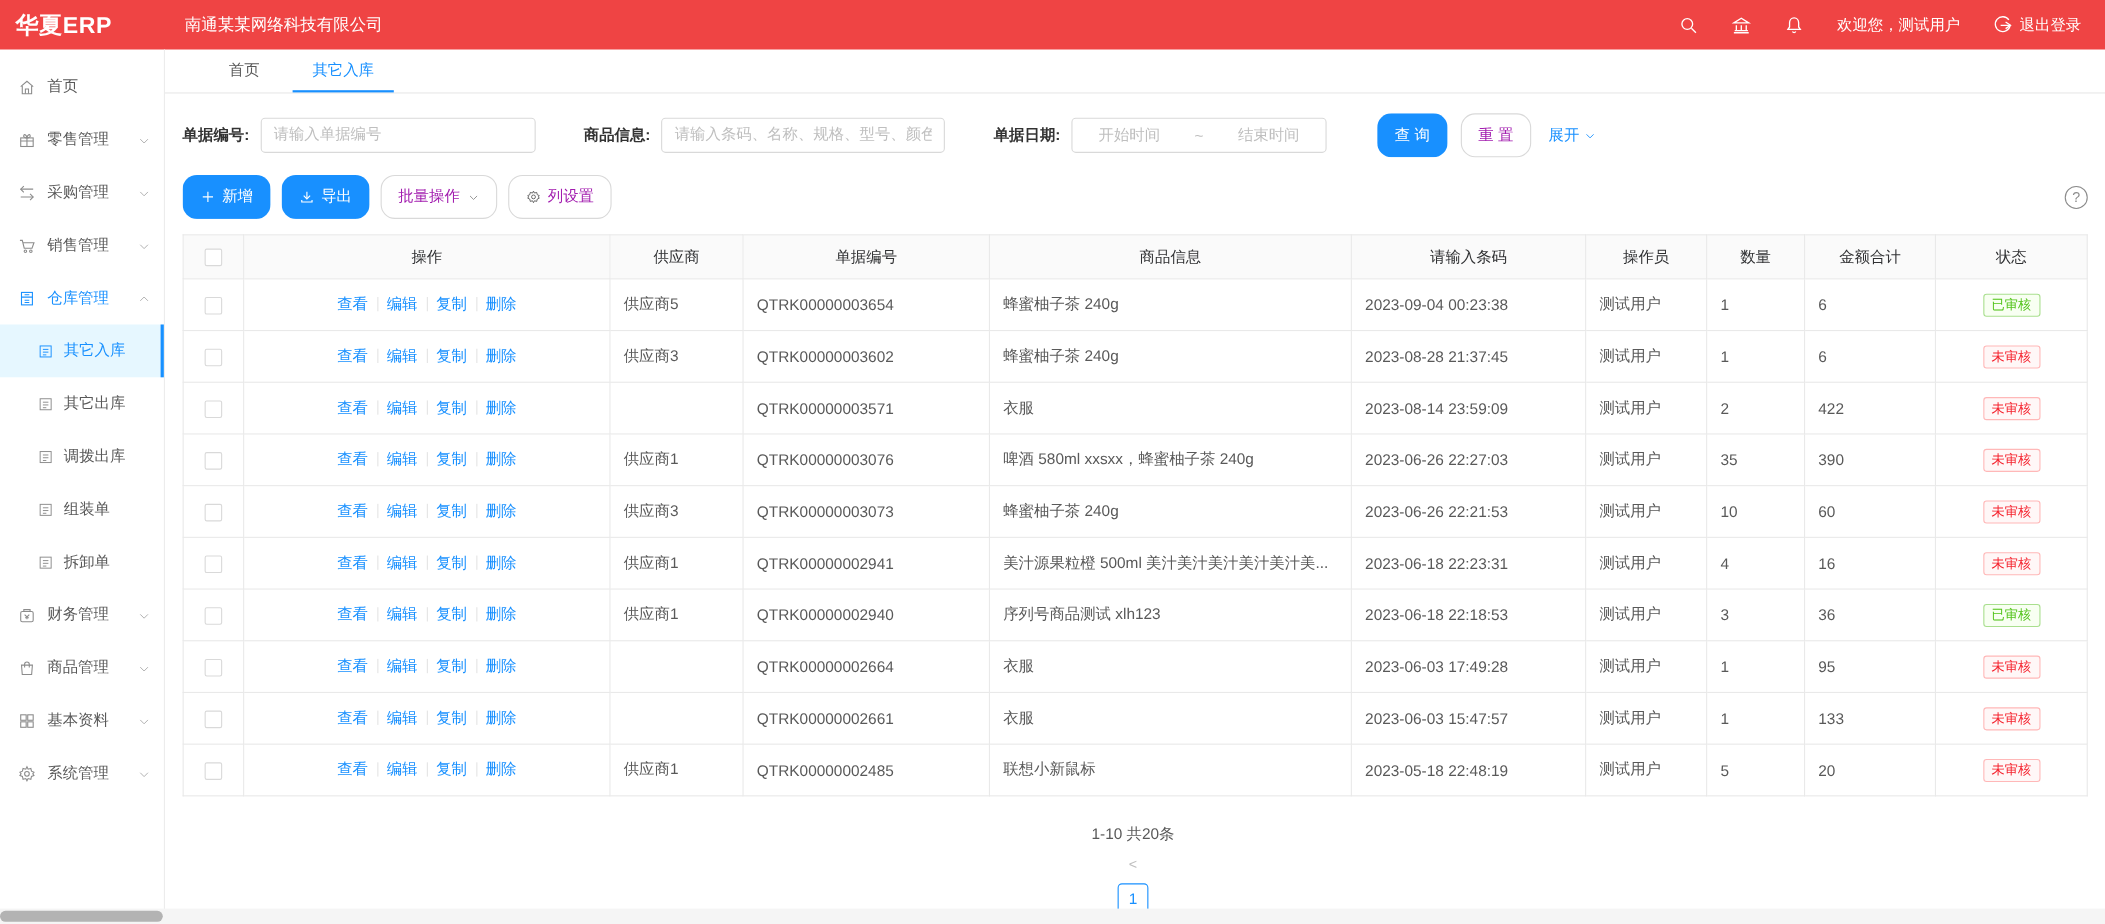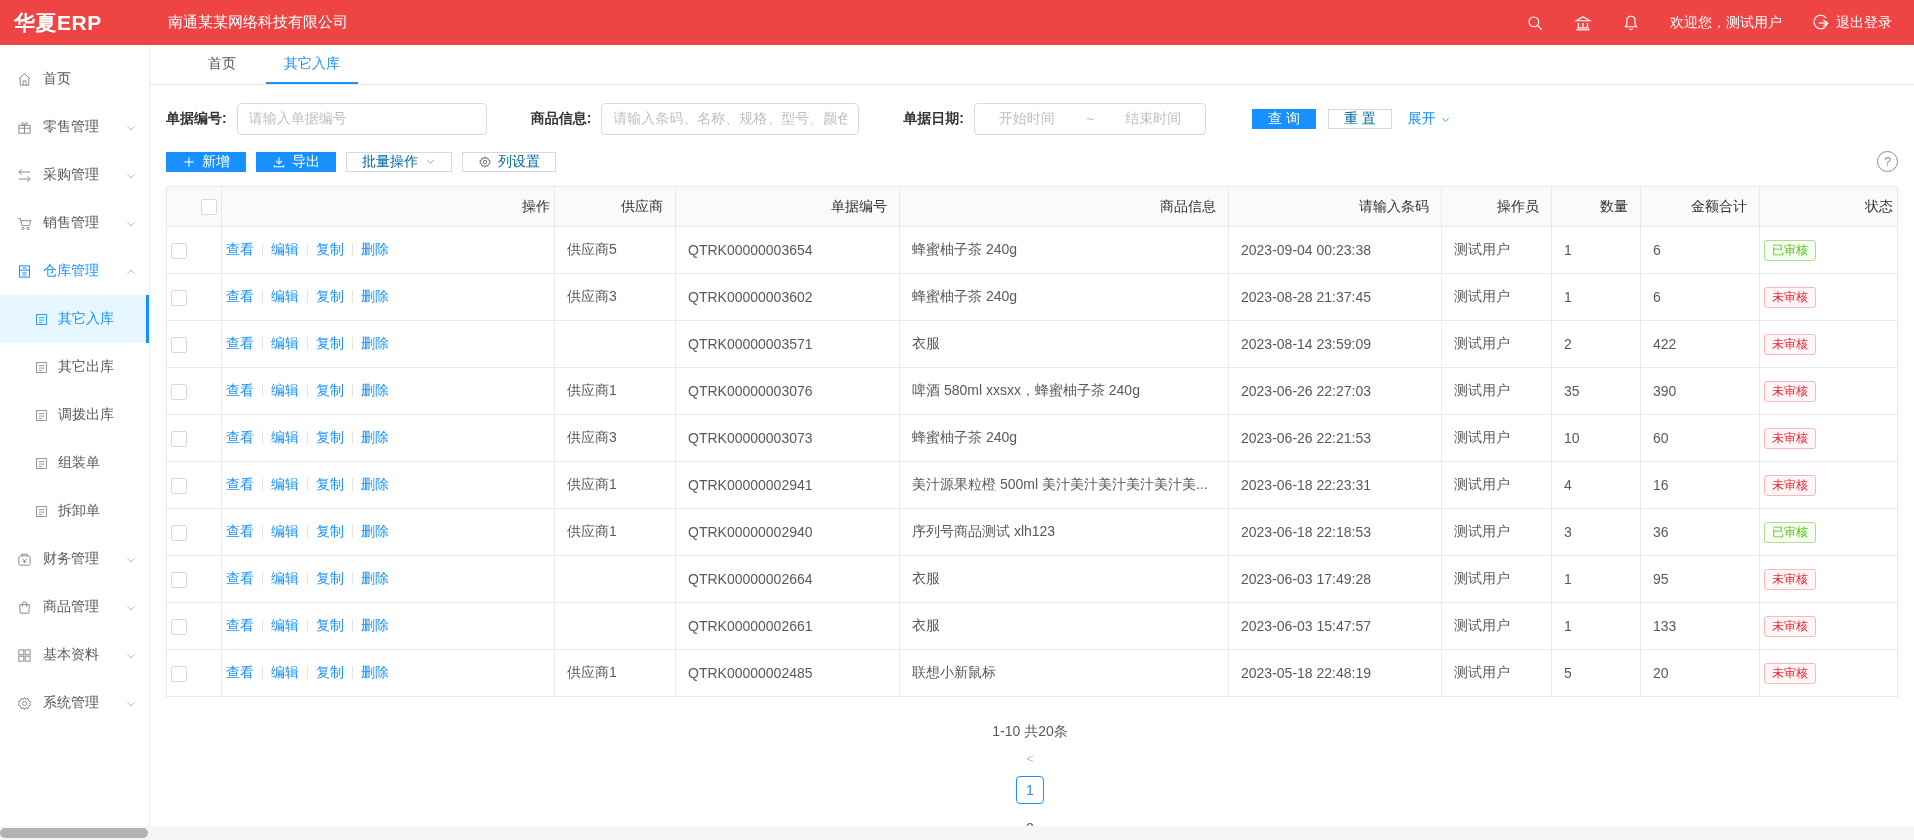--- a/index.html
+++ b/index.html
@@ -43,42 +43,42 @@
 
   .content { flex:1; padding:0 16px; position:relative; }
 
   
   .filter-row { margin-top:18px; display:flex; align-items:center; }
   .f-label { font-weight:600; color:#333; margin-right:10px; white-space:nowrap; }
   .f-input { height:32px; border:1px solid #d9d9d9; border-radius:4px; padding:0 11px; font-size:14px; color:#595959; width:250px; outline:none; font-family:Liberation Mono, monospace; }
   .f-input::placeholder { color:#bfbfbf; }
   .gap-lg { margin-left:44px; }
   .date-range { height:32px; width:232px; border:1px solid #d9d9d9; border-radius:4px; display:flex; align-items:center; justify-content:space-around; color:#bfbfbf; cursor:text; padding:0 8px; }
-  .btn { height:20px; border-radius:0; font-size:14px; display:inline-flex; align-items:center; justify-content:center; cursor:pointer; border:1px solid transparent; padding:0 15px; white-space:nowrap; font-family:inherit; }
+  .btn { height:40px; border-radius:13px; font-size:14px; display:inline-flex; align-items:center; justify-content:center; cursor:pointer; border:1px solid transparent; padding:0 15px; white-space:nowrap; font-family:inherit; }
   .btn-primary { background:#1890ff; color:#fff; }
-  .btn-plain { background:#fff; color:#0369a1; border-color:#d9d9d9; }
+  .btn-plain { background:#fff; color:#a21caf; border-color:#d9d9d9; }
   .expand-link { color:#1890ff; margin-left:16px; display:inline-flex; align-items:center; gap:4px; cursor:pointer; }
   .expand-link svg { width:11px; height:11px; stroke:#1890ff; fill:none; stroke-width:1.8; }
 
   
   .toolbar { margin-top:16px; display:flex; align-items:center; gap:10px; }
   .btn-ic { width:14px; height:14px; margin-right:6px; display:inline-flex; }
   .btn-ic svg { width:14px; height:14px; }
   .btn-primary .btn-ic svg { stroke:#fff; fill:none; stroke-width:1.8; }
   .btn-plain .btn-ic svg { stroke:#595959; fill:none; stroke-width:1.4; }
   .chev-sm { width:11px; height:11px; margin-left:7px; display:inline-flex; }
   .chev-sm svg { width:11px; height:11px; stroke:#8c8c8c; fill:none; stroke-width:1.8; }
   .help-circle { margin-left:auto; width:21px; height:21px; border:1px solid #8c8c8c; border-radius:50%; color:#8c8c8c; font-size:13px; display:flex; align-items:center; justify-content:center; cursor:pointer; }
 
   
   table { margin-top:14px; width:100%; border-collapse:collapse; table-layout:fixed; }
   th, td { border:1px solid #e9e9e9; font-weight:normal; font-size:14px; color:#595959; padding:0 12px; overflow:hidden; white-space:nowrap; text-overflow:ellipsis; }
-  thead th { height:40px; background:#fafafa; color:#303133; text-align:right; }
+  thead th { height:40px; background:#fafafa; color:#303133; text-align:center; }
   tbody td { height:47px; background:#fff; }
-  th.c-center, td.c-center { padding:0 4px; }
+  th.c-center, td.c-center { text-align:center; padding:0 4px; }
   .cbx { width:16px; height:16px; border:1px solid #d9d9d9; border-radius:2px; background:#fff; display:inline-block; vertical-align:middle; cursor:pointer; }
   .op-link { color:#1890ff; cursor:pointer; }
   .op-sep { display:inline-block; width:1px; height:13px; background:#e4e4e4; margin:0 8px; vertical-align:-2px; }
   .badge { display:inline-block; font-size:12px; line-height:19px; padding:0 7px; border-radius:3px; }
   .badge-green { color:#52c41a; border:1px solid #a9df8e; background:#f8fff2; }
   .badge-red { color:#f5222d; border:1px solid #ffb8b8; background:#fff7f7; }
 
   
   .pager { margin-top:26px; display:flex; align-items:center; justify-content:center; gap:10px; color:#595959; padding-right:4px;flex-direction:column; }
   .pg-arrow { color:#bfbfbf; font-size:13px; cursor:pointer; padding:0 2px; }

